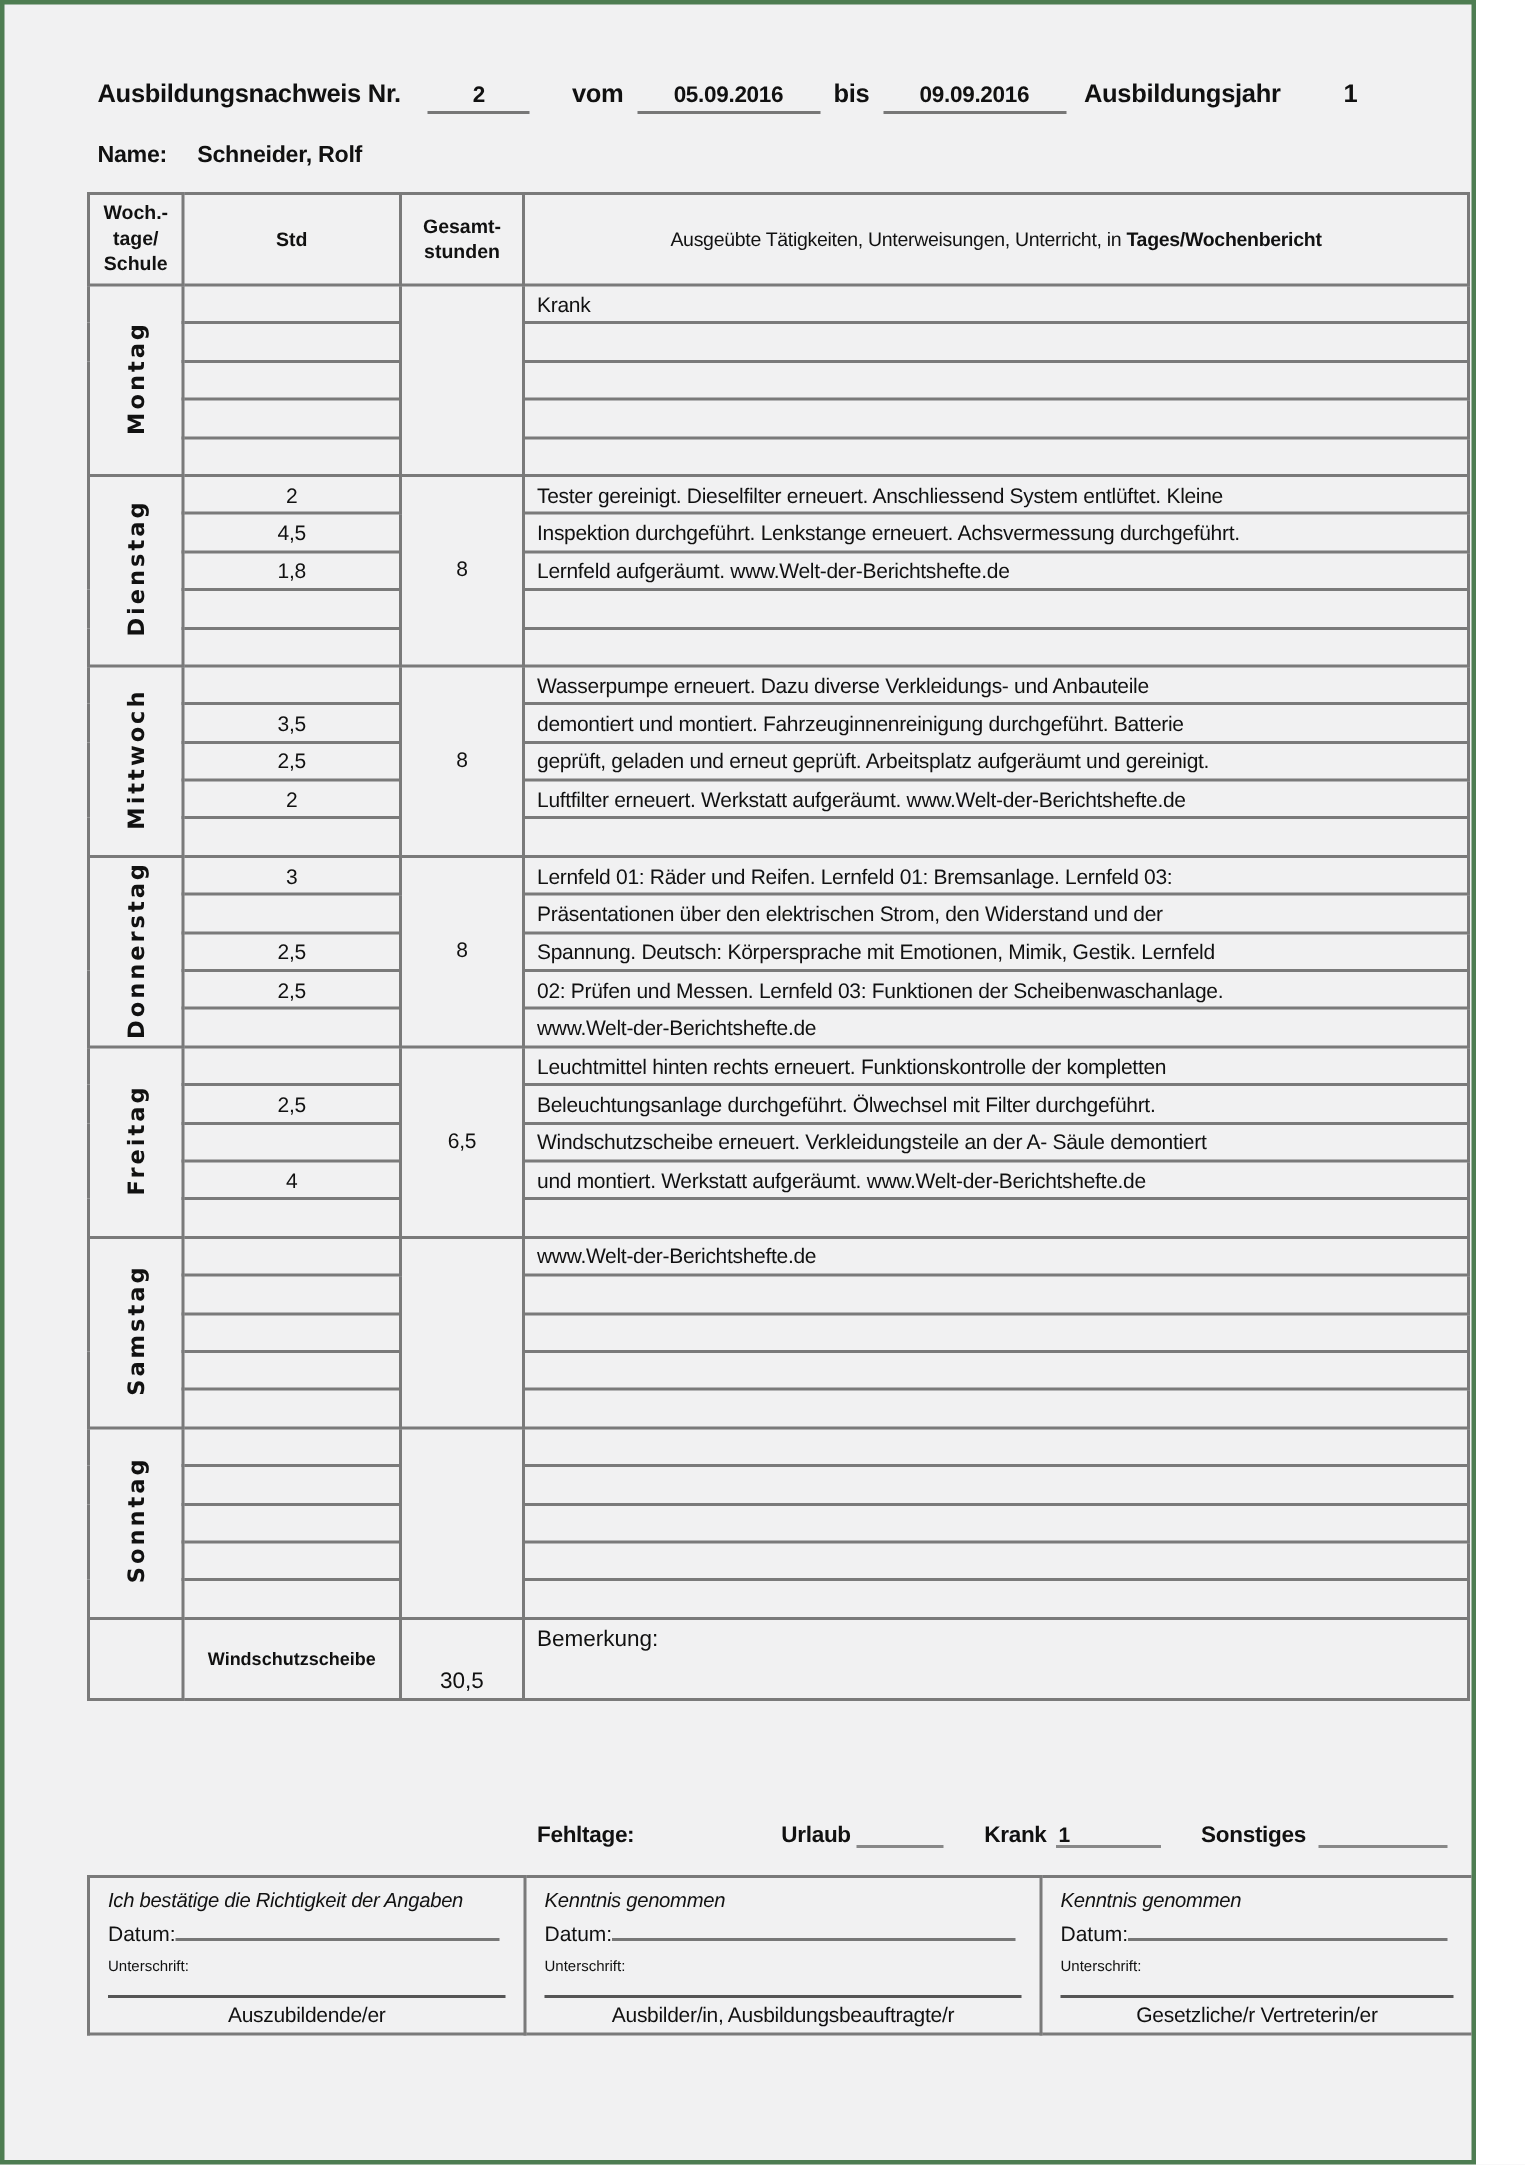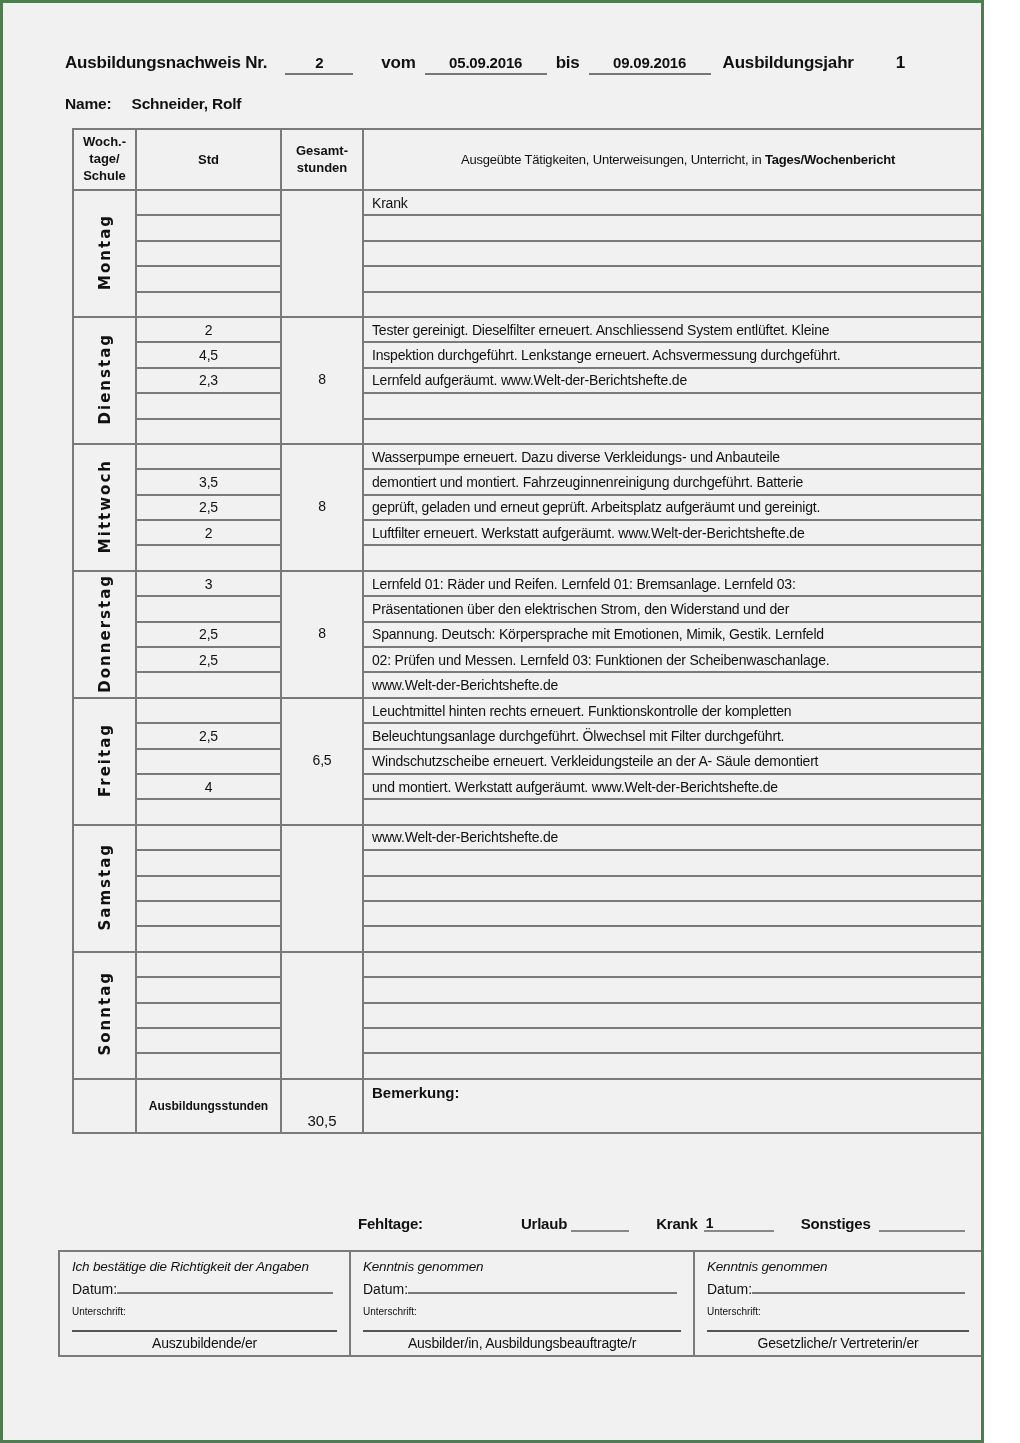--- a/index.html
+++ b/index.html
@@ -23,21 +23,21 @@
   .lbl-bis { margin-left:9px; }
   .lbl-jahr { margin-left:12px; }
   .jahr-val { margin-left:42px; }
   .header-line2 {
     position:absolute; top:92px; left:62px; font-weight:bold; font-size:15.5px;
     letter-spacing:-0.2px;
   }
   .header-line2 .name-value { margin-left:16px;text-align:right; }
 
   
-  table.report { position:absolute; top:125px; left:69px; width:920px;
+  table.report { position:absolute; top:125px; left:55px; width:920px;
     border-collapse:collapse; table-layout:fixed; }
   table.report col.c-day { width:63px; }
   table.report col.c-std { width:145px; }
   table.report col.c-tot { width:82px; }
   table.report col.c-txt { width:630px; }
   table.report th, table.report td { border:2px solid #7a7a7a; }
 
   table.report thead th { height:61px; font-size:13px; text-align:center; vertical-align:middle; }
   th.pre { white-space:pre-line; line-height:1.3; }
   th.th-text { font-size:15px; font-weight:normal; letter-spacing:-0.2px; }
@@ -49,21 +49,21 @@
           font-family:"DejaVu Sans", sans-serif; font-weight:bold; font-size:15px;
           letter-spacing:2px; }
   td.std-cell { text-align:center; }
   td.total-cell { text-align:center; vertical-align:bottom; padding-bottom:3px; font-size:15px; }
   td.text-cell { padding-left:8px; }
 
   tr.footer-row td { height:54px; }
   td.blank-cell { border:none; }
   td.hours-cell { text-align:center; vertical-align:middle; font-size:12px; font-weight:bold; }
   td.hours-total-cell { text-align:center; vertical-align:bottom; padding-bottom:3px; font-size:15px; }
-  td.remark-cell { vertical-align:top; padding:4px 0 0 8px; font-weight:bold; font-size:15px; }
+  td.remark-cell { vertical-align:top; padding:4px 0 0 8px; font-weight:normal; font-size:15px; }
 
   
   .absence-row { position:absolute; top:1212px; left:355px; display:flex;
     align-items:flex-start; font-size:15px; font-weight:bold; letter-spacing:-0.2px; }
   .abs-line { display:inline-block; border-bottom:2px solid #888; height:17px;
     text-align:left; font-weight:bold; font-size:14px; }
   .urlaub-gap { margin-left:98px; }
   .krank-gap { margin-left:27px; }
   .sonst-gap { margin-left:27px; }
   .line-urlaub { width:58px; margin-left:4px; }
@@ -148,21 +148,21 @@
           <td rowspan="5" class="day-cell"><span class="vday">Dienstag</span></td>
           <td class="std-cell">2</td>
           <td rowspan="5" class="total-cell">8</td>
           <td class="text-cell">Tester gereinigt. Dieselfilter erneuert. Anschliessend System entlüftet. Kleine</td>
         </tr>
         <tr>
           <td class="std-cell">4,5</td>
           <td class="text-cell">Inspektion durchgeführt. Lenkstange erneuert. Achsvermessung durchgeführt.</td>
         </tr>
         <tr>
-          <td class="std-cell">2,3</td>
+          <td class="std-cell">1,8</td>
           <td class="text-cell">Lernfeld aufgeräumt. www.Welt-der-Berichtshefte.de</td>
         </tr>
         <tr>
           <td class="std-cell"></td>
           <td class="text-cell"></td>
         </tr>
         <tr>
           <td class="std-cell"></td>
           <td class="text-cell"></td>
         </tr>
@@ -273,21 +273,21 @@
           <td class="text-cell"></td>
         </tr>
         <tr>
           <td class="std-cell"></td>
           <td class="text-cell"></td>
         </tr>
       </tbody>
     <tfoot>
       <tr class="footer-row">
         <td class="blank-cell"></td>
-        <td class="hours-cell">Ausbildungsstunden</td>
+        <td class="hours-cell">Windschutzscheibe</td>
         <td class="hours-total-cell">30,5</td>
         <td class="remark-cell">Bemerkung:</td>
       </tr>
     </tfoot>
   </table>
 
   <div class="absence-row">
     <span>Fehltage:</span>
     <span class="urlaub-gap">Urlaub</span>
     <span class="abs-line line-urlaub"></span>

